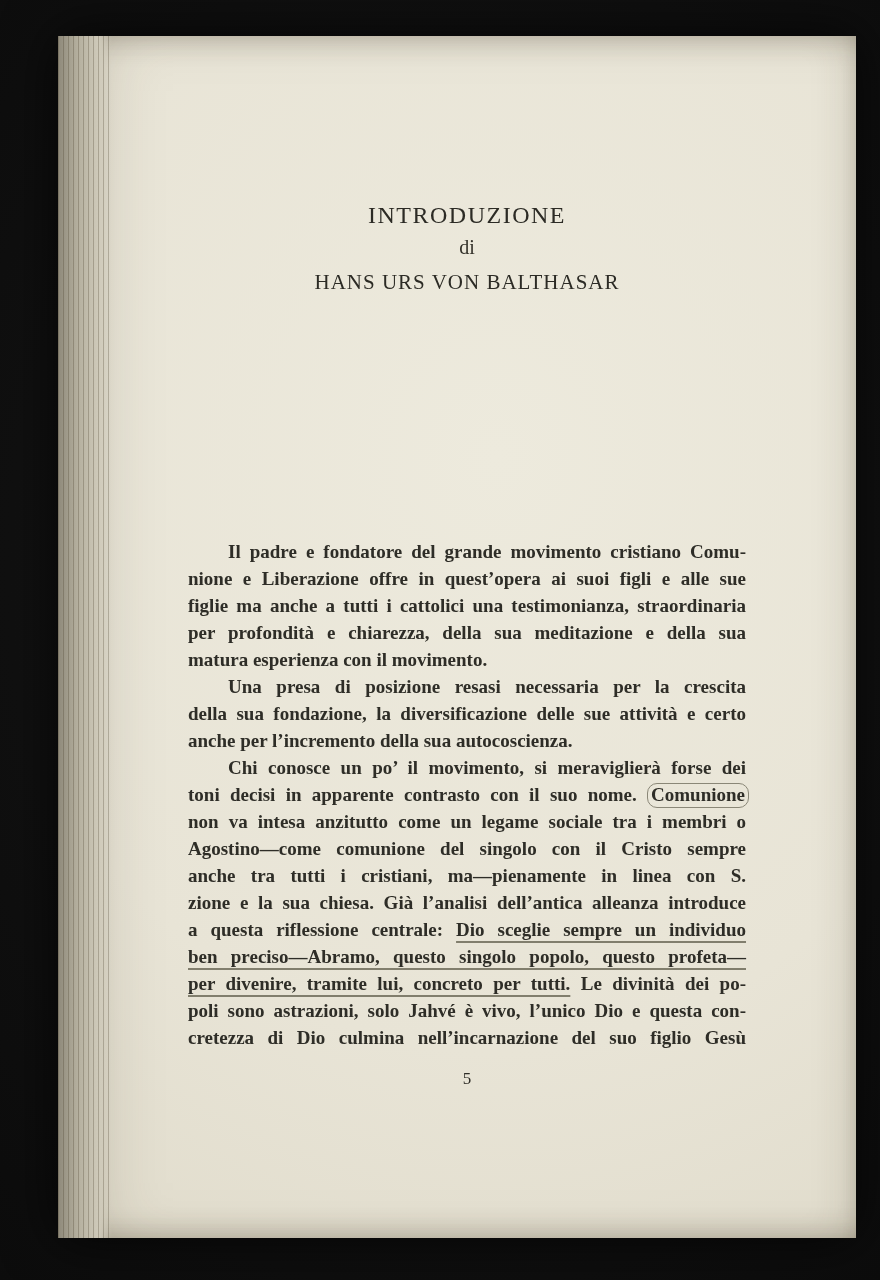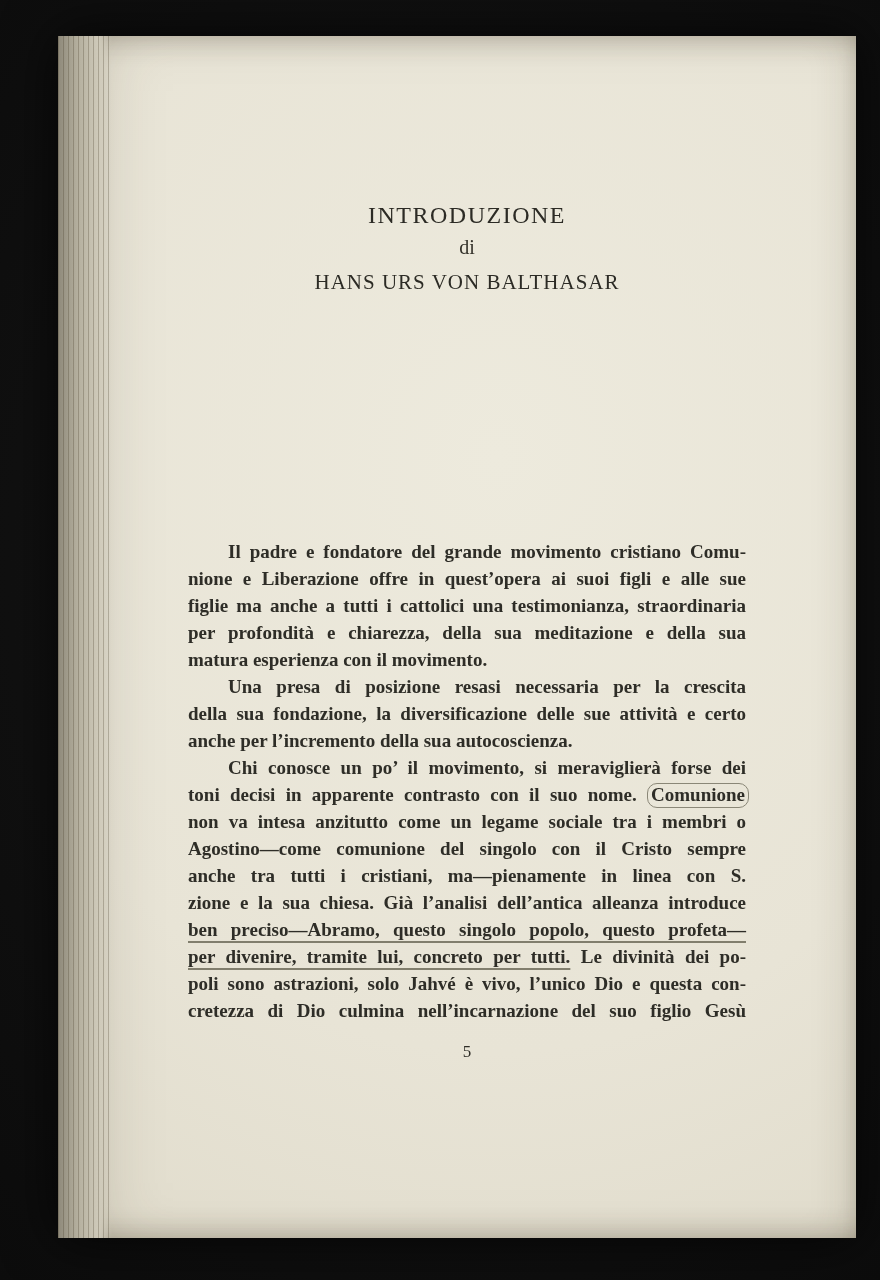--- a/index.html
+++ b/index.html
@@ -101,20 +101,21 @@
             <div class="line"><span>della sua fondazione, la diversificazione delle sue attività e certo</span></div>
             <div class="line last"><span>anche per l’incremento della sua autocoscienza.</span></div>
           </div>
           <div class="paragraph">
             <div class="line first"><span>Chi conosce un po’ il movimento, si meraviglierà forse dei</span></div>
             <div class="line"><span>toni decisi in apparente contrasto con il suo nome. </span><span class="box">Comunione</span></div>
             <div class="line"><span>non va intesa anzitutto come un legame sociale tra i membri o</span></div>
             <div class="line"><span>Agostino—come comunione del singolo con il Cristo sempre</span></div>
             <div class="line"><span>anche tra tutti i cristiani, ma—pienamente in linea con S.</span></div>
             <div class="line"><span>zione e la sua chiesa. Già l’analisi dell’antica alleanza introduce</span></div>
+            <div class="line"><span>a questa riflessione centrale: </span><span class="u">Dio sceglie sempre un individuo</span></div>
             <div class="line"><span class="u">ben preciso—Abramo, questo singolo popolo, questo profeta—</span></div>
             <div class="line"><span class="u">per divenire, tramite lui, concreto per tutti.</span><span> Le divinità dei po-</span></div>
             <div class="line"><span>poli sono astrazioni, solo Jahvé è vivo, l’unico Dio e questa con-</span></div>
             <div class="line"><span>cretezza di Dio culmina nell’incarnazione del suo figlio Gesù</span></div>
           </div>
         </main>
       <footer class="page-number">5</footer>
     </div>
   </div>
 </div>

